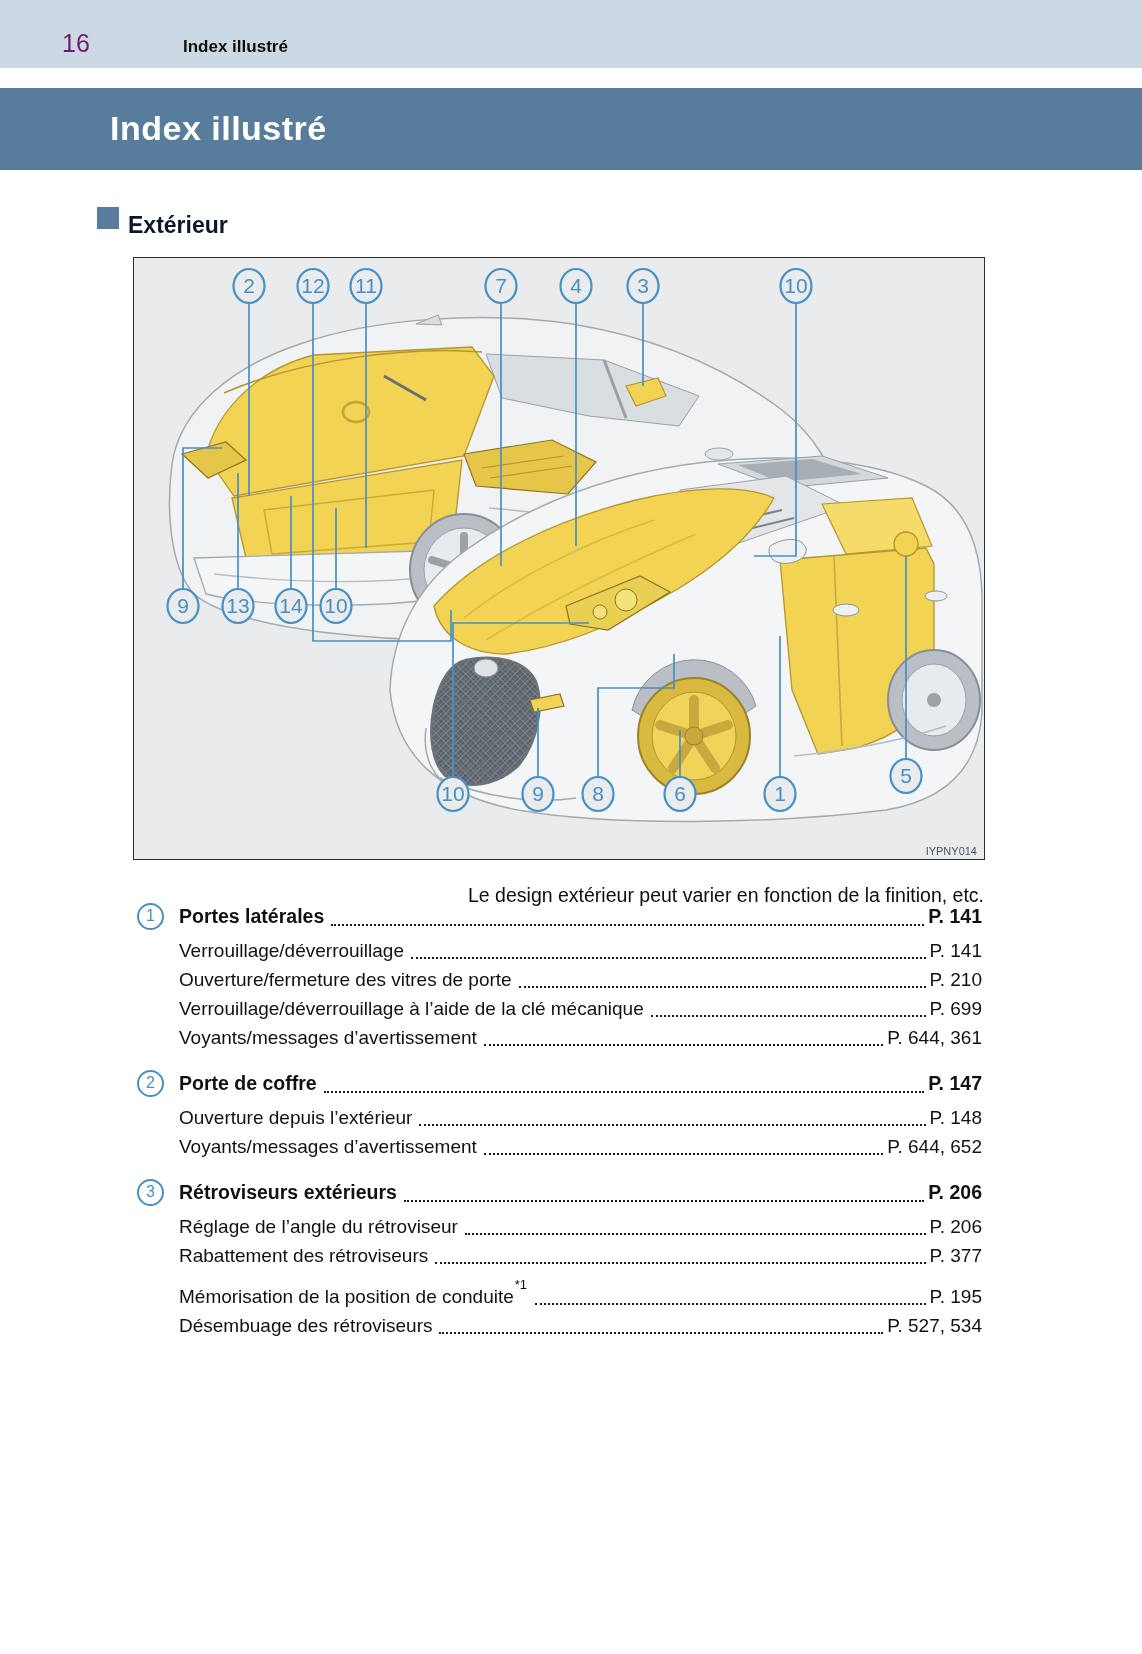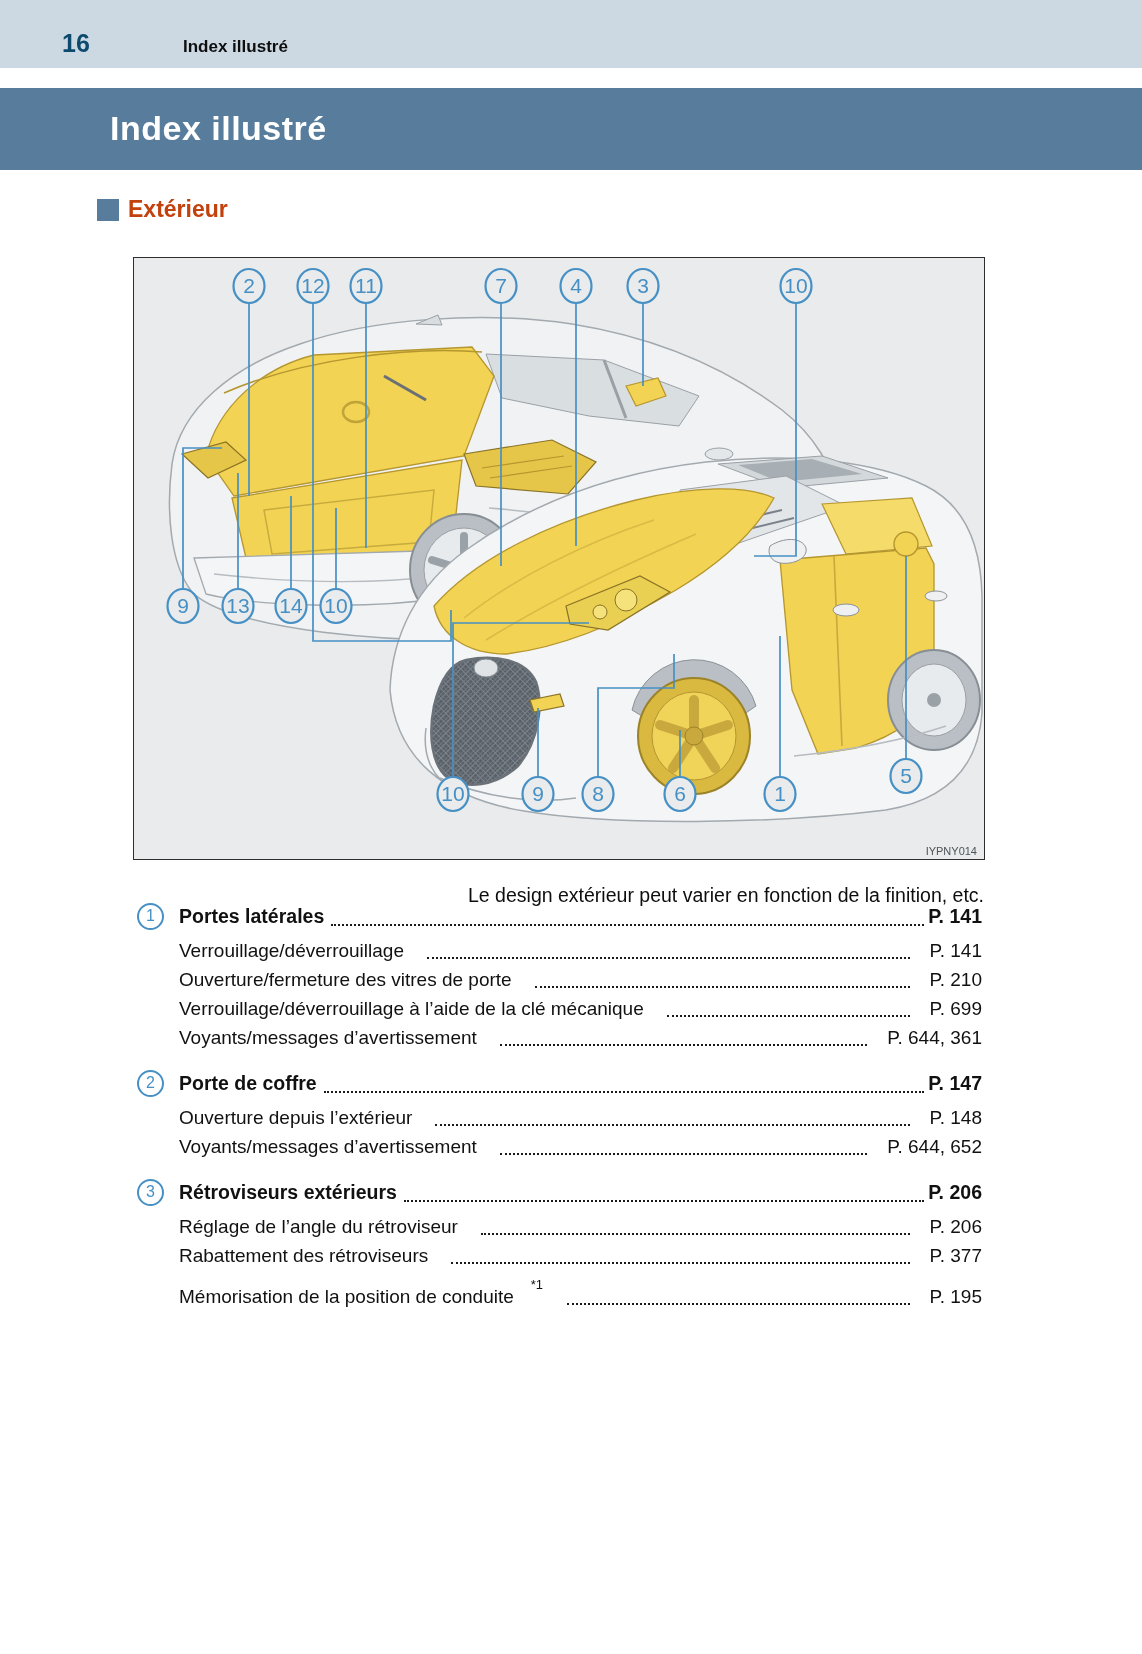--- a/index.html
+++ b/index.html
@@ -2,41 +2,41 @@
 <html><head>
 <meta charset="utf-8">
 <style>
   html,body { margin:0; padding:0; background:#ffffff; }
   .page {
     position:relative; width:1142px; height:1654px; background:#ffffff;
     font-family:"Liberation Sans", sans-serif; color:#111; overflow:hidden;
   }
   
   .topbar { position:absolute; top:0; left:0; width:1142px; height:68px; background:#ccd9e3; }
-  .pagenum { position:absolute; left:62px; top:29px; font-size:25px; font-weight:bold; color:#0c4a6e; }
+  .pagenum { position:absolute; left:62px; top:29px; font-size:25px; font-weight:normal; color:#701a75; }
   .runtitle { position:absolute; left:183px; top:37px; font-size:17px; font-weight:bold; color:#0e0e0e; }
   
   .banner { position:absolute; top:88px; left:0; width:1142px; height:82px; background:#587d9c; }
   .banner-title { position:absolute; left:110px; top:21px; font-size:34px; font-weight:bold; color:#ffffff; letter-spacing:.5px; }
   
   .section-head { position:absolute; top:196px; left:97px; display:flex; align-items:center; }
   .section-square { width:22px; height:22px; background:#587d9c; margin-right:9px; }
-  .section-title { font-size:23px; font-weight:bold; color:#c2410c; }
+  .section-title { font-size:23px; font-weight:bold; color:#0f172a;margin-top:16px; }
   
   .diagram { position:absolute; left:133px; top:257px; width:850px; height:601px; background:#e9ebec; border:1px solid #2e2e2e; }
   .diagram svg { position:absolute; left:0; top:0; }
   .image-code { position:absolute; right:7px; bottom:2px; font-size:11px; color:#4e545a; }
   
   .caption { position:absolute; top:884px; left:133px; width:851px; text-align:right; font-size:19.5px; color:#0e0e0e; }
   
   .index { position:absolute; top:899px; left:137px; width:845px; }
   .sec { margin-bottom:14px; }
   .row { display:flex; align-items:flex-end; }
   .row.head { line-height:34px; margin-bottom:3px; }
-  .row.sub { line-height:29px; padding-left:42px; font-size:19px;gap:16px; }
+  .row.sub { line-height:29px; padding-left:42px; font-size:19px; }
   .badge {
     flex:none; align-self:center; box-sizing:border-box;
     width:27px; height:27px; border:2px solid #4690c5; border-radius:50%;
     color:#4690c5; font-size:16px; line-height:22px; text-align:center; margin-right:15px;
     font-weight:500;
   }
   .head .lbl, .head .pg { font-weight:bold; font-size:19.5px;text-align:right; }
   .lbl { flex:none; white-space:nowrap; }
   .pg { flex:none; white-space:nowrap; }
   .leader { flex:1; border-bottom:2.2px dotted #1a1a1a; margin:0 4px 6px 7px; min-width:20px; }
@@ -313,16 +313,21 @@
         <span class="lbl">Rabattement des rétroviseurs</span>
         <span class="leader"></span>
         <span class="pg">P. 377</span>
       </div>
       <div class="row sub">
         <span class="lbl">Mémorisation de la position de conduite</span>
         <sup class="sup">*1</sup>
         <span class="leader"></span>
         <span class="pg">P. 195</span>
       </div>
+      <div class="row sub">
+        <span class="lbl">Désembuage des rétroviseurs</span>
+        <span class="leader"></span>
+        <span class="pg">P. 527, 534</span>
+      </div>
     </div>
 
   </div>
 </div>
 
 </body></html>

